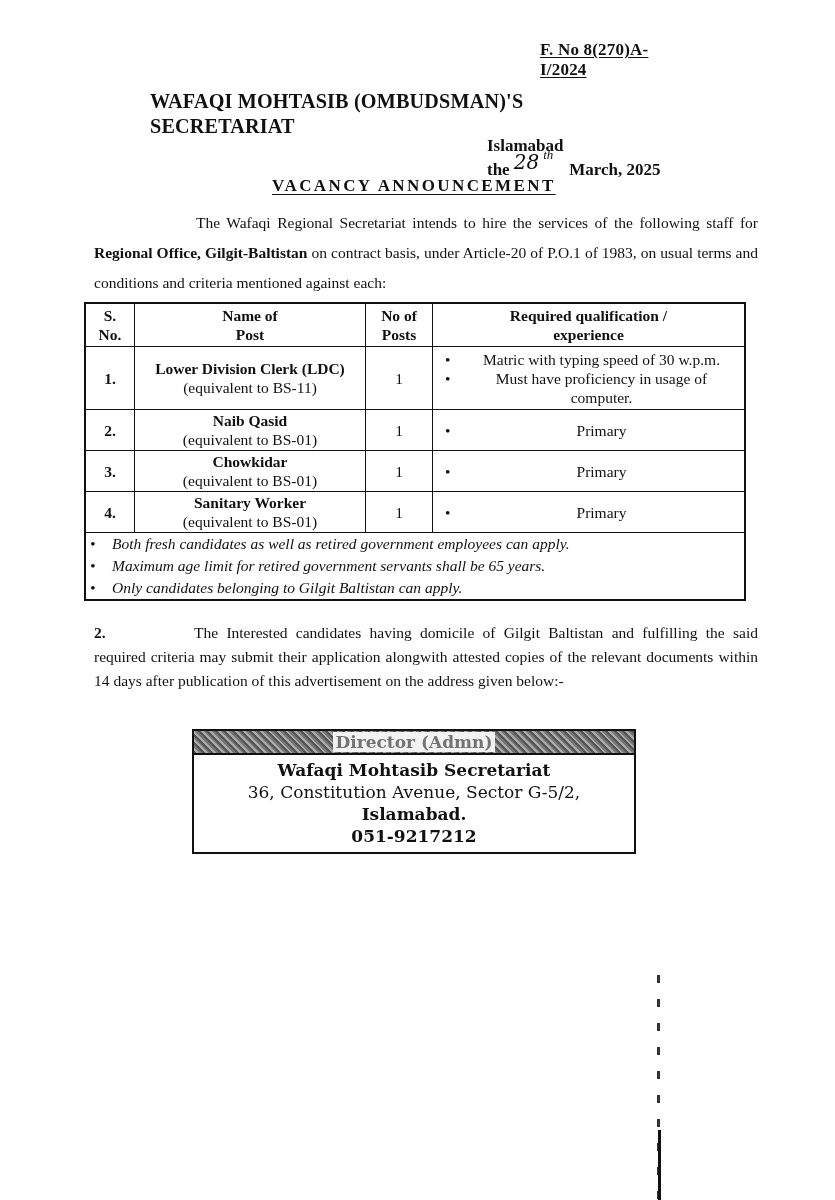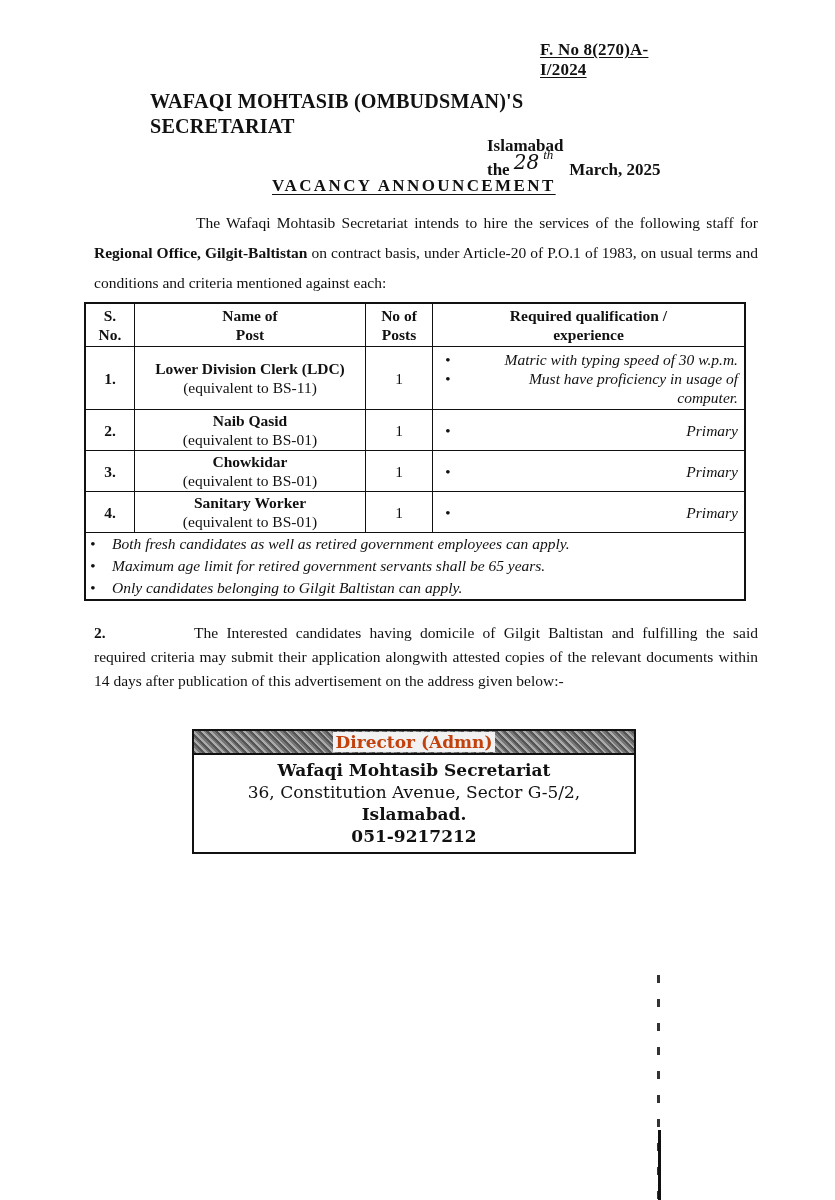--- a/index.html
+++ b/index.html
@@ -23,40 +23,40 @@
   .para1 .indent { display: inline-block; width: 102px; }
 
   table.vac { position: absolute; left: 84px; top: 302px; width: 662px; border-collapse: collapse;
               font-size: 15.5px; }
   table.vac td, table.vac th { border: 1.5px solid #111; padding: 0 4px; vertical-align: middle; line-height: 19px; }
   table.vac { border: 2px solid #111; }
   table.vac th { font-weight: bold; text-align: center; height: 42px; }
   .c-sno { width: 40px; text-align: center; font-weight: bold; }
   .c-name { width: 222px; text-align: center; }
   .c-posts { width: 58px; text-align: center; }
-  .c-qual { text-align: right; font-style: italic; }
+  .c-qual { text-align: center; }
   .c-name .post-name { font-weight: bold; }
   ul.q { list-style: none; margin: 0; padding: 0 2px 0 6px; }
   ul.q li { position: relative; padding-left: 22px; }
   ul.q li::before { content: "\2022"; position: absolute; left: 2px; top: 0; }
   .row1 td { height: 62px; }
   .rowN td { height: 40px; }
   .notes td { padding: 3px 0 3px 16px; height: 66px; }
   ul.notes-list { list-style: none; margin: 0; padding: 0; line-height: 22px; font-style: italic; }
   ul.notes-list li { position: relative; padding-left: 22px; }
   ul.notes-list li::before { content: "\2022"; position: absolute; left: 0; }
 
   .para2 { top: 621px; line-height: 24px; }
   .para2 .num { font-weight: bold; display: inline-block; width: 100px; }
 
   .addr { position: absolute; left: 192px; top: 729px; width: 440px; border: 2px solid #111; text-align: center;
           font-size: 17px; font-family: "DejaVu Serif", serif; }
   .addr .addr-head { height: 22px; line-height: 22px; border-bottom: 2px solid #111; font-weight: bold;
           background: repeating-linear-gradient(45deg, #555 0 2px, #aaa 2px 4px, #777 4px 6px); }
-  .addr .addr-head span { background: #f2f2f2; padding: 0 3px; color: #c2410c; }
+  .addr .addr-head span { background: #f2f2f2; padding: 0 3px; color: #737373; }
   .addr .line { line-height: 22px; }
   .addr .b { font-weight: bold; }
   .addr .body { padding: 4px 0 5px; border-radius: 7px; }
 
   .edge-marks { position: absolute; right: 2px; top: 975px; width: 3px; height: 225px;
                 background: repeating-linear-gradient(180deg, #333 0 8px, transparent 8px 24px); }
   .edge-solid { position: absolute; right: 1px; top: 1130px; width: 3px; height: 70px; background: #111; }
 </style>
 </head>
 <body>
@@ -65,21 +65,21 @@
 
   <div class="file-no">F. No 8(270)A-I/2024</div>
   <div class="org-title">WAFAQI MOHTASIB (OMBUDSMAN)'S SECRETARIAT</div>
 
   <div class="date-line">
     <span>Islamabad the</span><span class="day">28</span><span class="suffix">th</span><span>March, 2025</span>
   </div>
 
   <div class="heading">VACANCY ANNOUNCEMENT</div>
 
-  <div class="para para1"><span class="indent"></span><span>The Wafaqi Mohtasib Secretariat intends to hire the services of the following staff for </span><b>Regional Office, Gilgit-Baltistan</b><span> on contract basis, under Article-20 of P.O.1 of 1983, on usual terms and conditions and criteria mentioned against each:</span></div>
+  <div class="para para1"><span class="indent"></span><span>The Wafaqi Regional Secretariat intends to hire the services of the following staff for </span><b>Regional Office, Gilgit-Baltistan</b><span> on contract basis, under Article-20 of P.O.1 of 1983, on usual terms and conditions and criteria mentioned against each:</span></div>
 
   <table class="vac">
     <tbody>
         <tr>
       <th class="c-sno"><span>S.</span><br><span>No.</span></th>
       <th class="c-name"><span>Name of</span><br><span>Post</span></th>
       <th class="c-posts"><span>No of</span><br><span>Posts</span></th>
       <th><span>Required qualification /</span><br><span>experience</span></th>
     </tr>
     <tr class="row1">

